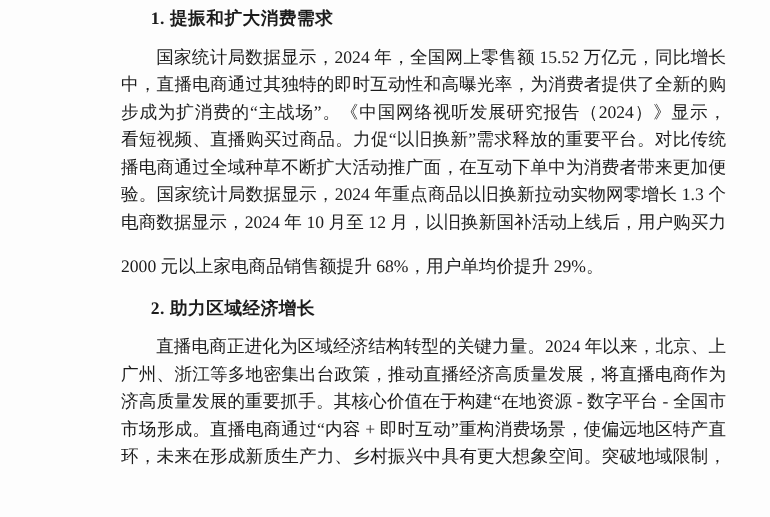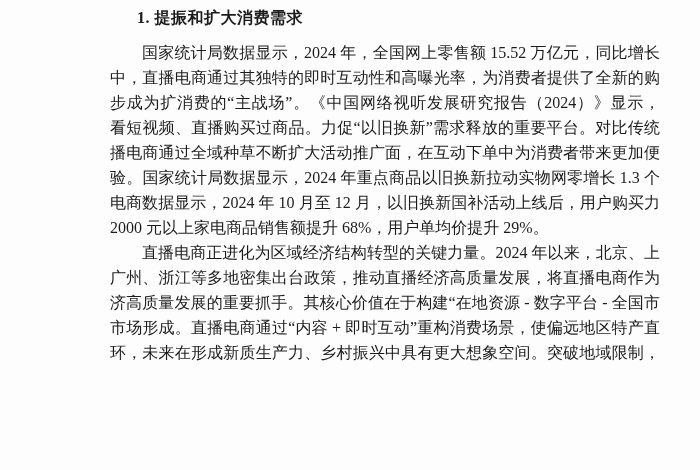--- a/index.html
+++ b/index.html
@@ -32,21 +32,21 @@
     height: 25px;
     line-height: 25px;
     font-size: 16px;
     overflow: hidden;
     white-space: normal;
     text-align: justify;
     text-align-last: justify;
     -moz-text-align-last: justify;
   }
   .line.first { text-indent: 2em; }
-  .line.last  { text-align-last: left; -moz-text-align-last: left; }
+  .line.last  { text-align-last: left; margin-top: 15px; -moz-text-align-last: left; }
 </style>
 </head>
 <body style="background-color: rgb(253, 253, 253); color: rgb(28, 28, 28);">
 
 <div class="page">
 
   <div class="section">
     <h2 class="heading">1. 提振和扩大消费需求</h2>
     <div class="para">
       <div class="line first">国家统计局数据显示，2024 年，全国网上零售额 15.52 万亿元，同比增长 7.2%。其</div>
@@ -54,20 +54,21 @@
       <div class="line">步成为扩消费的“主战场”。《中国网络视听发展研究报告（2024）》显示，71.2% 的用户因</div>
       <div class="line">看短视频、直播购买过商品。力促“以旧换新”需求释放的重要平台。对比传统方式，直</div>
       <div class="line">播电商通过全域种草不断扩大活动推广面，在互动下单中为消费者带来更加便捷的换新体</div>
       <div class="line">验。国家统计局数据显示，2024 年重点商品以旧换新拉动实物网零增长 1.3 个百分点。快手</div>
       <div class="line">电商数据显示，2024 年 10 月至 12 月，以旧换新国补活动上线后，用户购买力显著提升。</div>
       <div class="line last">2000 元以上家电商品销售额提升 68%，用户单均价提升 29%。</div>
     </div>
   </div>
 
   <div class="section">
+    <h2 class="heading">2. 助力区域经济增长</h2>
     <div class="para">
       <div class="line first">直播电商正进化为区域经济结构转型的关键力量。2024 年以来，北京、上海、青岛、</div>
       <div class="line">广州、浙江等多地密集出台政策，推动直播经济高质量发展，将直播电商作为推动区域经</div>
       <div class="line">济高质量发展的重要抓手。其核心价值在于构建“在地资源 - 数字平台 - 全国市场”的价值闭</div>
       <div class="line">市场形成。直播电商通过“内容 + 即时互动”重构消费场景，使偏远地区特产直接触达全国</div>
       <div class="line">环，未来在形成新质生产力、乡村振兴中具有更大想象空间。突破地域限制，促进统一大</div>
     </div>
   </div>
 
 </div>

